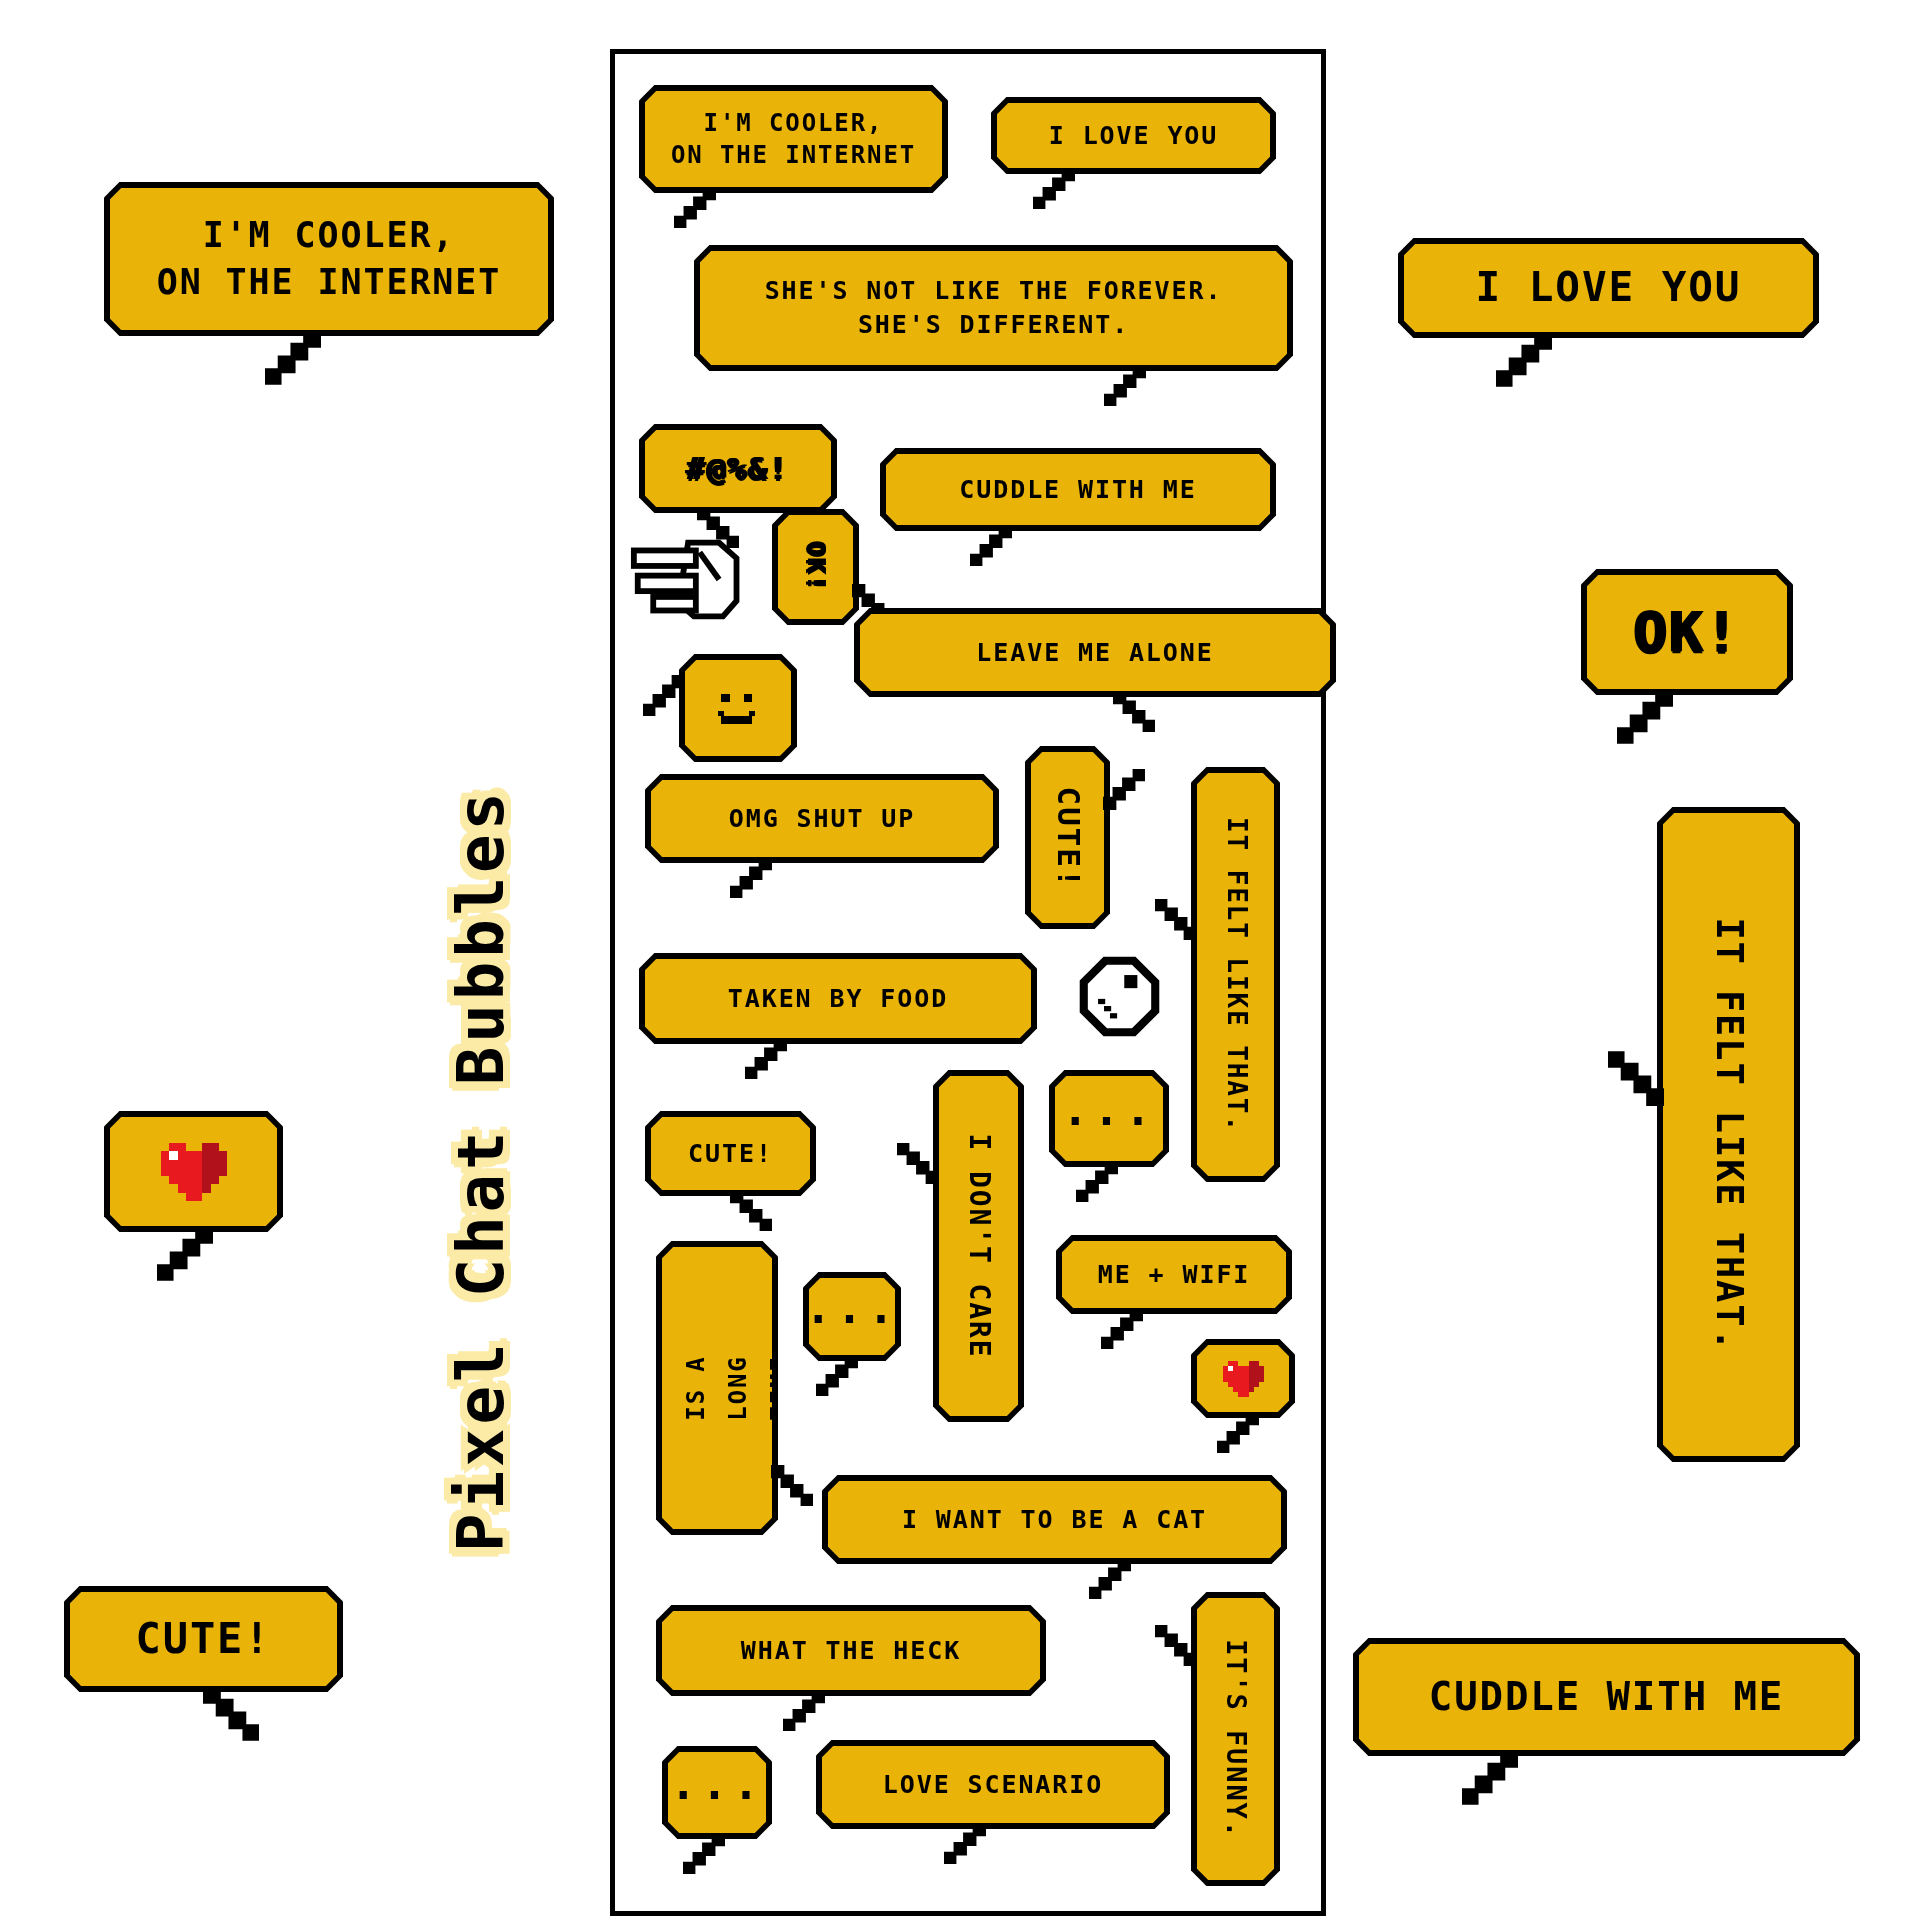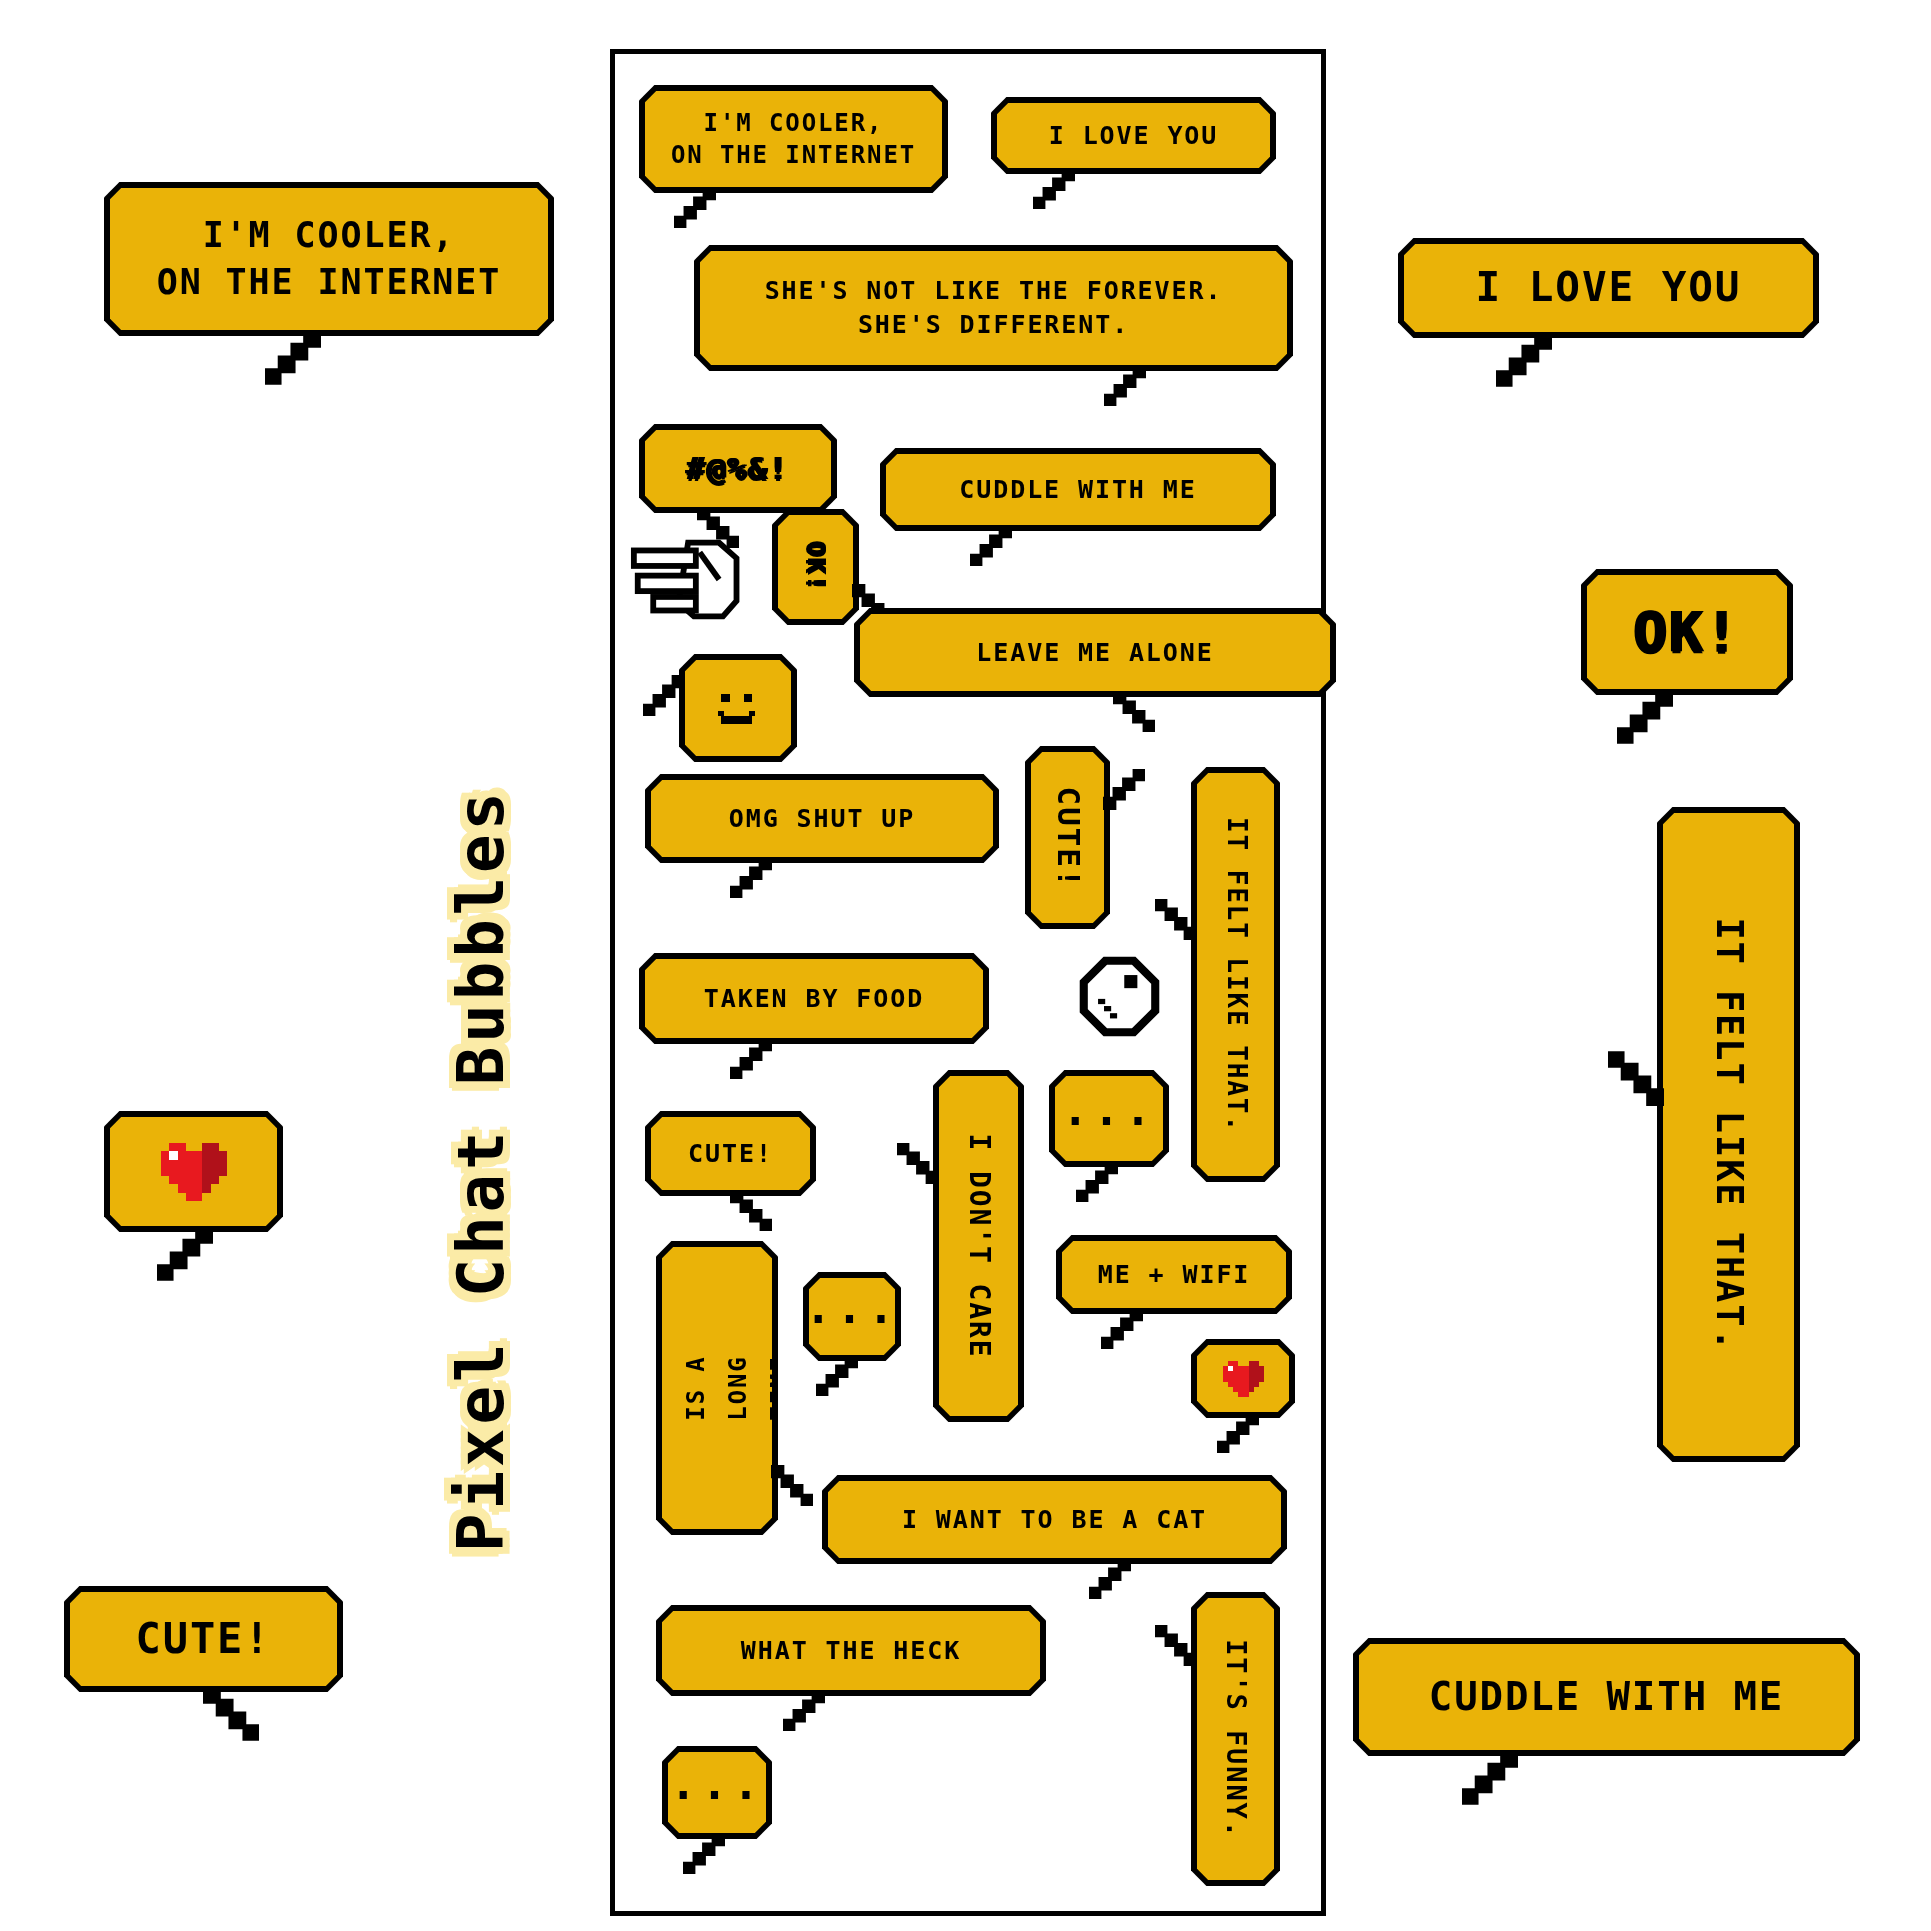--- a/index.html
+++ b/index.html
@@ -153,21 +153,21 @@
       <div class="bwrap" style="left: 576px; top: 713px; width: 89px; height: 415px;">
         <div class="bubble">
           <div class="inner">
             <span class="btext vrot" style="font-size: 26px;">IT FELT LIKE THAT.</span>
           </div>
         </div>
         <svg viewBox="0 0 44 44" width="42" height="42" class="tail" style="left: -36px; top: calc(33% - 5.8px); transform: scaleY(-1);">
           <path d="M30 0h14v14h-14z M20 10h14v14h-14z M10 20h14v14h-14z M0 30h13v13h-13z" fill="#000"></path>
         </svg>
       </div>
-      <div class="bwrap" style="left: 24px; top: 899px; width: 350px; height: 91px;">
+      <div class="bwrap" style="left: 24px; top: 899px; width: 398px; height: 91px;">
         <div class="bubble">
           <div class="inner">
             <span class="btext" style="font-size: 25px;">TAKEN BY FOOD</span>
           </div>
         </div>
         <svg viewBox="0 0 44 44" width="42" height="42" class="tail" style="top: calc(100% - 5.8px); left: calc(32% - 21px);">
           <path d="M30 0h14v14h-14z M20 10h14v14h-14z M10 20h14v14h-14z M0 30h13v13h-13z" fill="#000"></path>
         </svg>
       </div>
       <div class="bwrap" style="left: 464px; top: 902px; width: 81px; height: 81px;">
@@ -328,20 +328,30 @@
       <div class="bwrap" style="left: 47px; top: 1692px; width: 110px; height: 93px;">
         <div class="bubble">
           <div class="inner">
             <span class="btext dots">...</span>
           </div>
         </div>
         <svg viewBox="0 0 44 44" width="42" height="42" class="tail" style="top: calc(100% - 5.8px); left: calc(38% - 21px);">
           <path d="M30 0h14v14h-14z M20 10h14v14h-14z M10 20h14v14h-14z M0 30h13v13h-13z" fill="#000"></path>
         </svg>
       </div>
+      <div class="bwrap" style="left: 201px; top: 1686px; width: 354px; height: 89px;">
+        <div class="bubble">
+          <div class="inner">
+            <span class="btext" style="font-size: 25px;">LOVE SCENARIO</span>
+          </div>
+        </div>
+        <svg viewBox="0 0 44 44" width="42" height="42" class="tail" style="top: calc(100% - 5.8px); left: calc(42% - 21px);">
+          <path d="M30 0h14v14h-14z M20 10h14v14h-14z M10 20h14v14h-14z M0 30h13v13h-13z" fill="#000"></path>
+        </svg>
+      </div>
     </div>
   <div id="title" style="text-shadow: rgb(251, 235, 167) 6.8px 0px 0px, rgb(251, 235, 167) -6.8px 0px 0px, rgb(251, 235, 167) 0px 6.8px 0px, rgb(251, 235, 167) 0px -6.8px 0px, rgb(251, 235, 167) 6.8px 6.8px 0px, rgb(251, 235, 167) -6.8px -6.8px 0px, rgb(251, 235, 167) 6.8px -6.8px 0px, rgb(251, 235, 167) -6.8px 6.8px 0px, rgb(251, 235, 167) 9.7px 3.9px 0px, rgb(251, 235, 167) -9.7px -3.9px 0px;">Pixel Chat Bubbles</div>
 <div class="bwrap" style="left: 104px; top: 182px; width: 450px; height: 154px;">
       <div class="bubble">
         <div class="inner">
           <span class="btext" style="font-size: 35px;">I'M COOLER,
 ON THE INTERNET</span>
         </div>
       </div>
       <svg viewBox="0 0 44 44" width="56" height="56" class="tail" style="top: calc(100% - 5.8px); left: calc(42% - 28px);">

